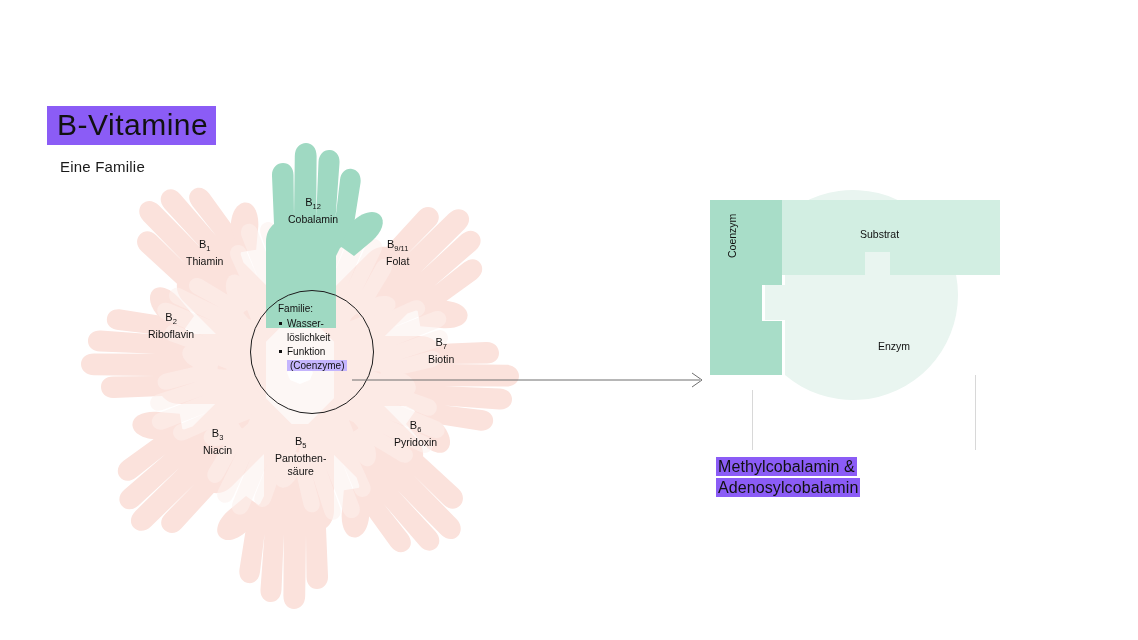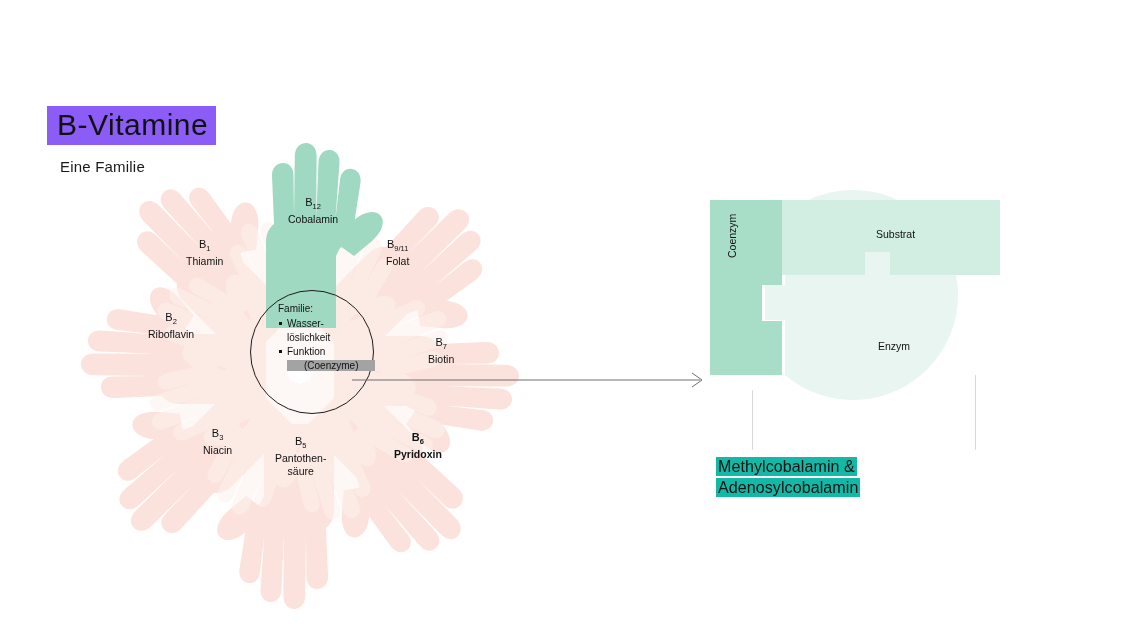--- a/index.html
+++ b/index.html
@@ -17,39 +17,39 @@
   .hands svg{display:block;width:420px;height:430px;overflow:visible;}
 
   .center-circle{position:absolute;left:250px;top:290px;width:122px;height:122px;
                  border:1.2px solid #1d1d1d;border-radius:50%;background:transparent;}
   .circle-text{position:absolute;left:278px;top:302px;width:105px;font-size:10px;line-height:14px;color:#111;}
   .circle-text .hd{margin-bottom:1px;}
   .circle-text ul{list-style:none;margin:0;padding:0;}
   .circle-text li{position:relative;padding-left:9px;}
   .circle-text li:before{content:"";position:absolute;left:1px;top:5px;width:3px;height:3px;background:#111;}
   .circle-text .sub{padding-left:9px;display:block;}
-  .hl-mint{background:#a3a3a3;padding:0 17px;margin-top:12px;}
+  .hl-mint{background:#c4b5fd;padding:0 3px;margin-top:12px;}
 
   
   .vlabel{position:absolute;text-align:center;font-size:10.5px;line-height:13px;color:#111;white-space:nowrap;}
   .vlabel .vn{font-size:11px;}
   .vlabel sub{font-size:7.5px;}
 
   
   .arrow{position:absolute;left:352px;top:364px;width:356px;height:32px;}
 
   
   .enzyme{position:absolute;left:700px;top:190px;width:360px;height:230px;}
   .enz-label{position:absolute;font-size:10.5px;color:#111;}
 
   
   .conn{position:absolute;width:1px;background:#d8d8d8;}
   .bl{position:absolute;}
   .bl-main{font-size:16px;line-height:21px;font-weight:400;color:#111;letter-spacing:.1px;}
-  .bl-main .hlline{background:#14b8a6;display:inline;padding:1px 2px;box-decoration-break:clone;-webkit-box-decoration-break:clone;}
+  .bl-main .hlline{background:#8b5cf6;display:inline;padding:1px 2px;box-decoration-break:clone;-webkit-box-decoration-break:clone;}
   .bl-note{font-size:10.5px;line-height:14.5px;color:#111;margin-top:5px;}
 </style>
 </head>
 <body>
 
 <div class="stage">
 
   <div class="title-wrap">
     <span class="title">B-Vitamine</span>
   </div>
@@ -165,21 +165,21 @@
     <div class="vn">B<sub>3</sub></div>
     <div>Niacin</div>
   </div>
 
   <div class="vlabel" style="left:275px;top:435px;">
     <div class="vn">B<sub>5</sub></div>
     <div>Pantothen-</div>
     <div>säure</div>
   </div>
 
-  <div class="vlabel" style="left:394px;top:431px;font-weight:bold;">
+  <div class="vlabel" style="left:394px;top:419px;">
     <div class="vn">B<sub>6</sub></div>
     <div>Pyridoxin</div>
   </div>
 
   <div class="arrow">
     <svg width="356" height="32" viewBox="0 0 356 32" xmlns="http://www.w3.org/2000/svg">
       <line x1="0" y1="16" x2="348" y2="16" stroke="#6e6e6e" stroke-width="1"></line>
       <polyline points="340,9 350,16 340,23" fill="none" stroke="#6e6e6e" stroke-width="1"></polyline>
     </svg>
   </div>
@@ -208,21 +208,21 @@
                L 82,10
                L 82,95
                L 62,95
                L 62,131
                L 82,131
                L 82,185
                L 10,185 Z" fill="#a8ddc8"></path>
     </svg>
 
     <div class="enz-label" style="left:26px;top:68px;transform:rotate(-90deg);transform-origin:left top;white-space:nowrap;">Coenzym</div>
-    <div class="enz-label" style="left:176px;top:38px;">Substrat</div>
+    <div class="enz-label" style="left:160px;top:38px;">Substrat</div>
     <div class="enz-label" style="left:178px;top:150px;">Enzym</div>
   </div>
 
   <div class="conn" style="left:752px;top:390px;height:60px;"></div>
   <div class="conn" style="left:975px;top:375px;height:75px;"></div>
 
   <div class="bl" style="left:716px;top:456px;width:200px;">
     <div class="bl-main">
       <span class="hlline">Methylcobalamin &amp;</span><br>
       <span class="hlline">Adenosylcobalamin</span>

